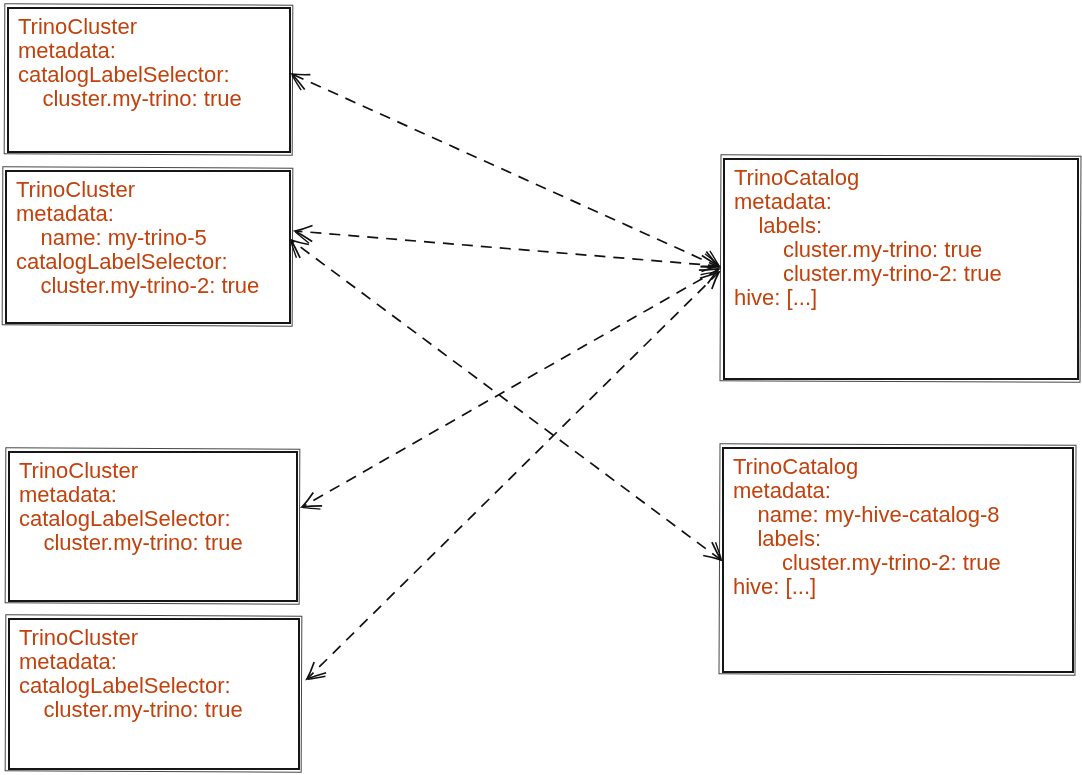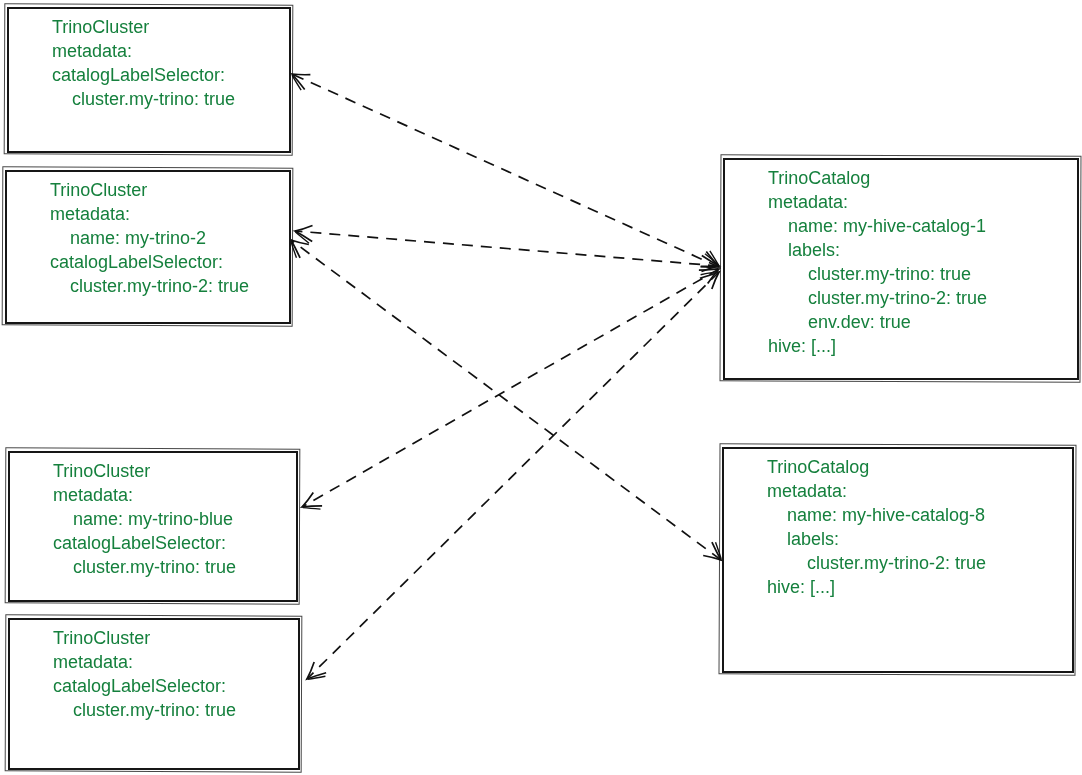--- a/index.html
+++ b/index.html
@@ -29,24 +29,23 @@
   .node::after {
     content: "";
     position: absolute;
     inset: -5px -4px -4px -5px;
     border: 1.2px solid rgba(10,10,10,0.75);
     transform: rotate(0.25deg);
     pointer-events: none;
   }
   .node .line {
     white-space: pre;
-    font-size: 18px;
+    font-size: 22px;
     line-height: 24px;
-    color: #15803d;
-    margin-left: 34px;
+    color: #c2410c;
   }
 </style>
 </head>
 <body>
 
 <div id="canvas">
 
   <svg id="edges-layer" width="1082" height="775" viewBox="0 0 1082 775" xmlns="http://www.w3.org/2000/svg">
     <defs>
       <marker id="ah-e" markerUnits="userSpaceOnUse" markerWidth="48" markerHeight="48" refX="0" refY="0" orient="auto" overflow="visible">
@@ -73,48 +72,45 @@
   <div class="node" style="left:7px; top:7px; width:284px; height:146px;">
     <div class="line">TrinoCluster</div>
     <div class="line">metadata:</div>
     <div class="line">catalogLabelSelector:</div>
     <div class="line">    cluster.my-trino: true</div>
   </div>
 
   <div class="node" style="left:5px; top:170px; width:286px; height:154px;">
     <div class="line">TrinoCluster</div>
     <div class="line">metadata:</div>
-    <div class="line">    name: my-trino-2</div>
+    <div class="line">    name: my-trino-5</div>
     <div class="line">catalogLabelSelector:</div>
     <div class="line">    cluster.my-trino-2: true</div>
   </div>
 
   <div class="node" style="left:8px; top:451px; width:290px; height:151px;">
     <div class="line">TrinoCluster</div>
     <div class="line">metadata:</div>
-    <div class="line">    name: my-trino-blue</div>
     <div class="line">catalogLabelSelector:</div>
     <div class="line">    cluster.my-trino: true</div>
   </div>
 
   <div class="node" style="left:8px; top:618px; width:292px; height:152px;">
     <div class="line">TrinoCluster</div>
     <div class="line">metadata:</div>
     <div class="line">catalogLabelSelector:</div>
     <div class="line">    cluster.my-trino: true</div>
   </div>
 
   <div class="node" style="left:723px; top:158px; width:356px; height:222px;">
     <div class="line">TrinoCatalog</div>
     <div class="line">metadata:</div>
-    <div class="line">    name: my-hive-catalog-1</div>
     <div class="line">    labels:</div>
     <div class="line">        cluster.my-trino: true</div>
     <div class="line">        cluster.my-trino-2: true</div>
-    <div class="line">        env.dev: true</div>
     <div class="line">hive: [...]</div>
   </div>
 
   <div class="node" style="left:722px; top:447px; width:352px; height:226px;">
     <div class="line">TrinoCatalog</div>
     <div class="line">metadata:</div>
     <div class="line">    name: my-hive-catalog-8</div>
     <div class="line">    labels:</div>
     <div class="line">        cluster.my-trino-2: true</div>
     <div class="line">hive: [...]</div>

